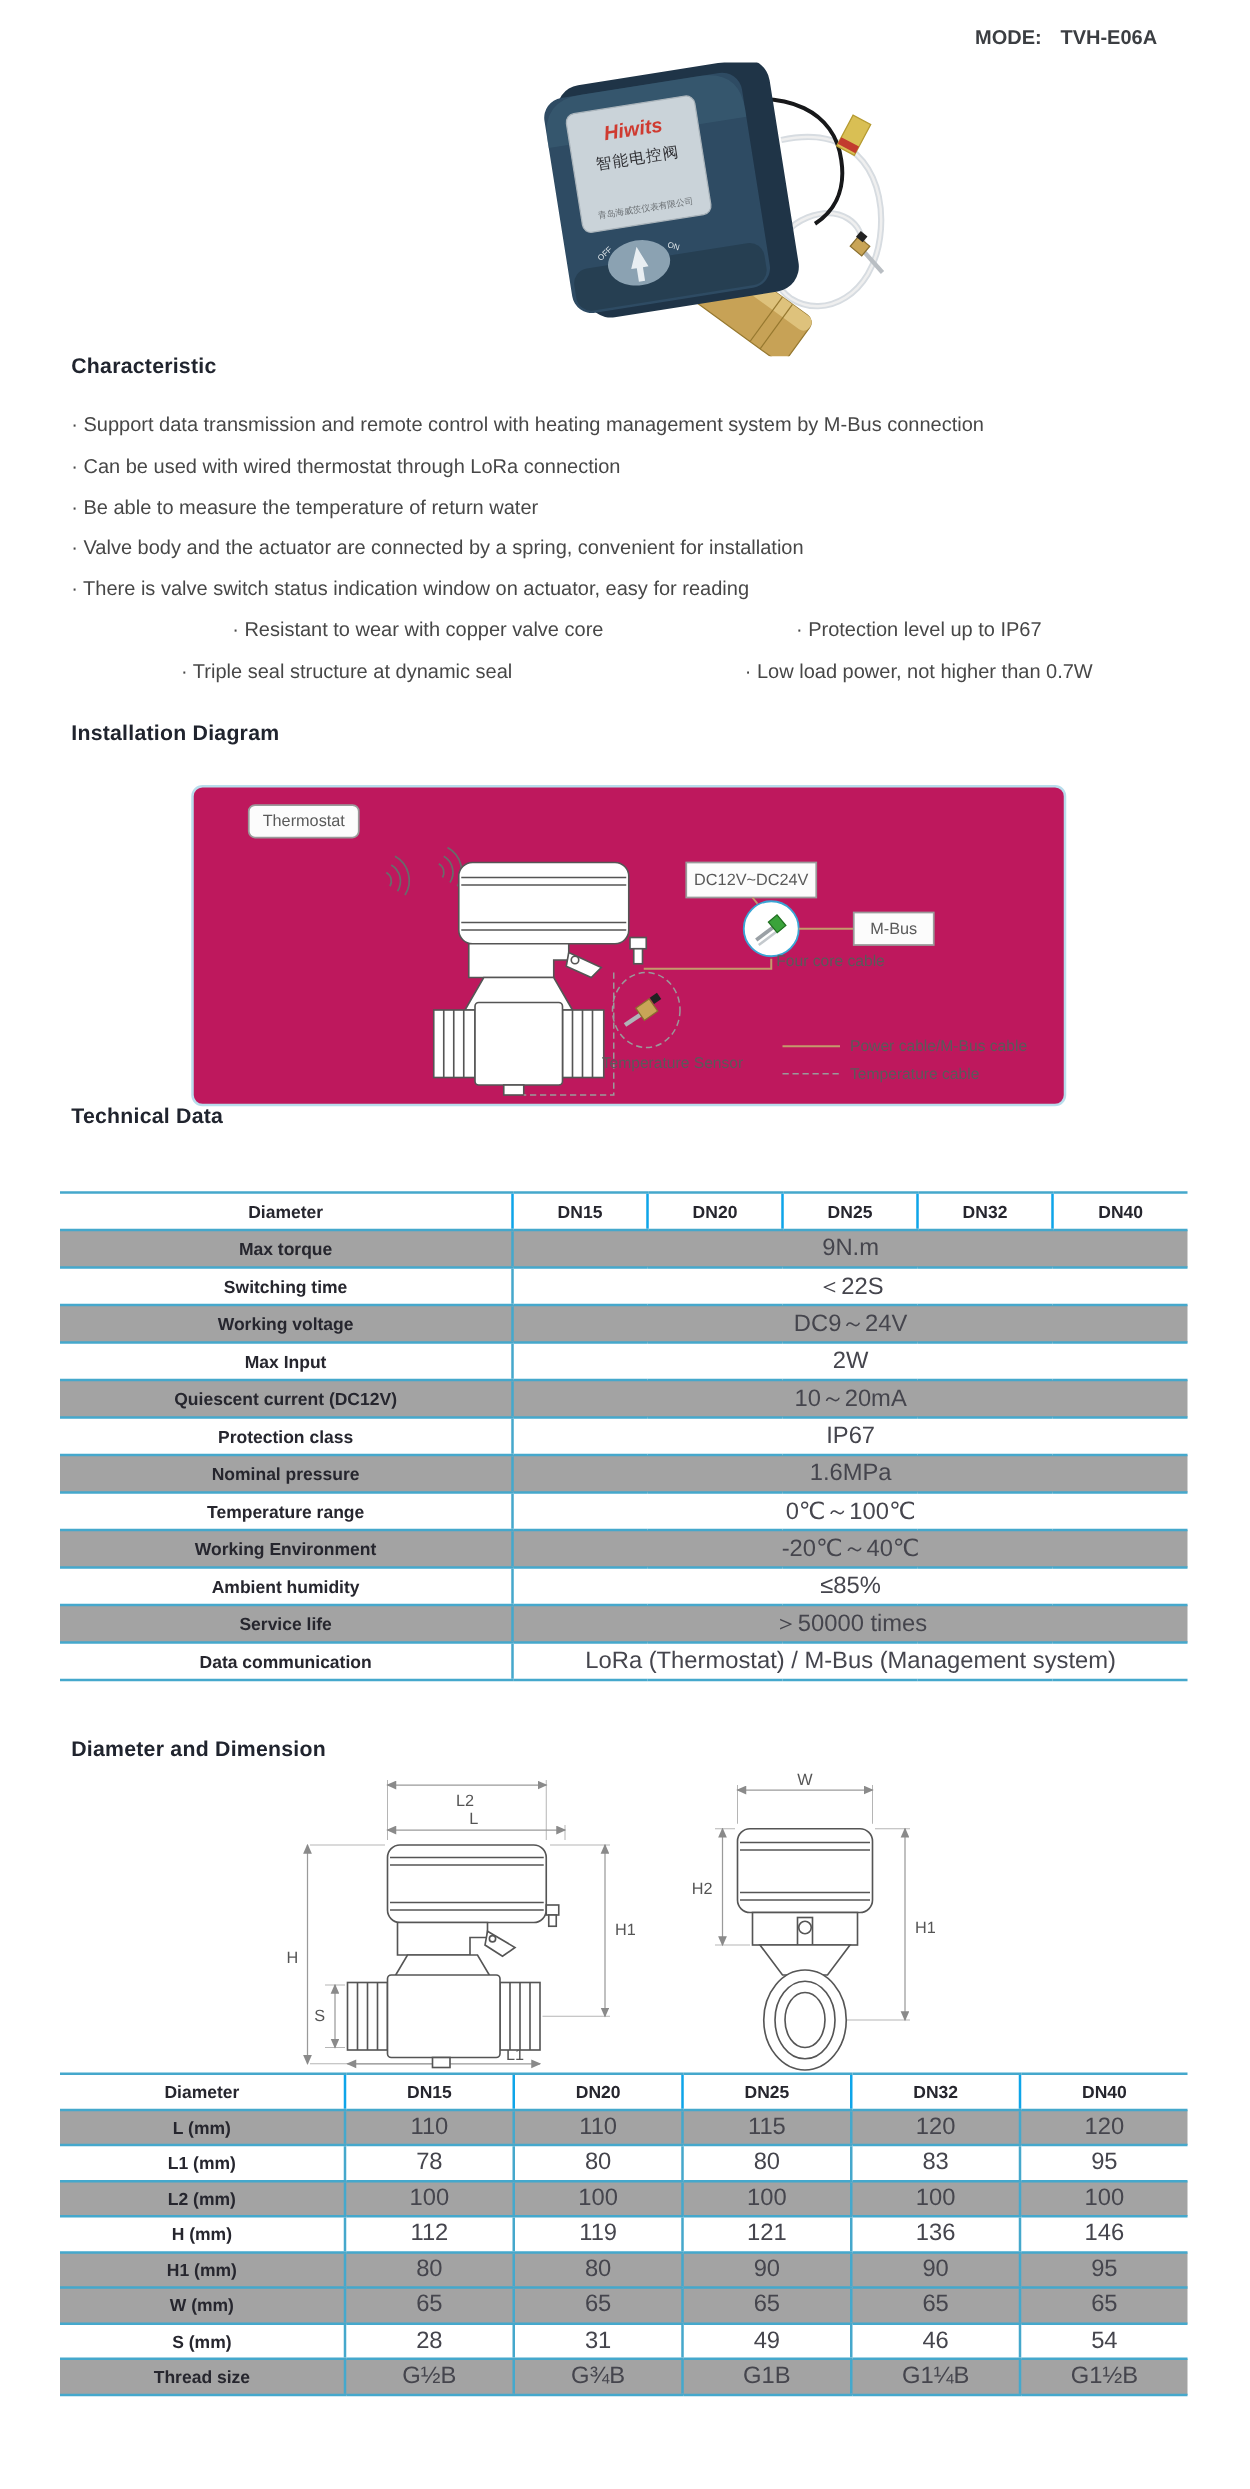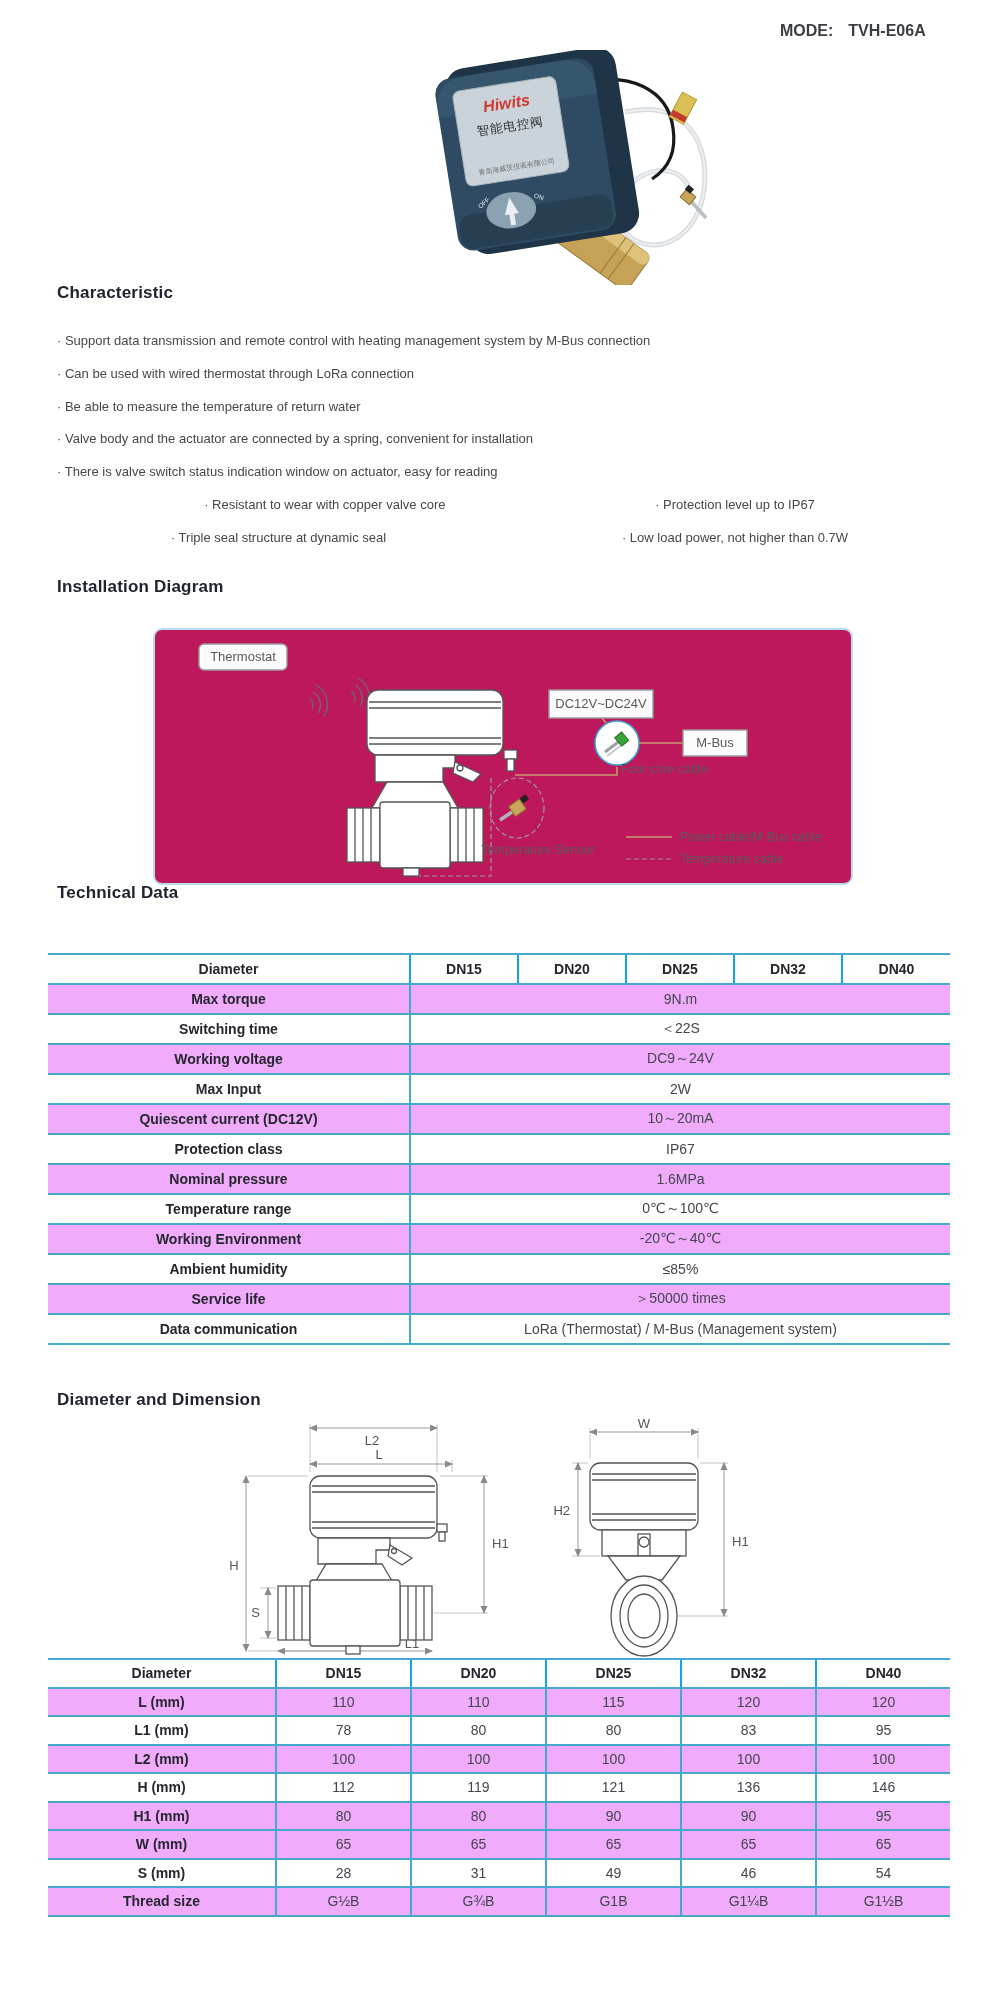--- a/index.html
+++ b/index.html
@@ -4,43 +4,43 @@
 <style>
   html,body{margin:0;padding:0;background:#fff;}
   .page{position:relative;width:1000px;height:1991px;background:#fff;overflow:hidden;
         font-family:"Liberation Sans","DejaVu Sans",sans-serif;border-radius:17px;}
   
   .mode{position:absolute;top:22px;left:780px;display:flex;gap:15px;
         font-size:16px;font-weight:700;color:#3b3e42;}
   
   .h{position:absolute;left:57px;font-size:17px;font-weight:700;color:#20242e;letter-spacing:.2px;}
   
-  .bullets{position:absolute;left:57px;top:331px;width:905px;font-size:13px;color:#474747;}
+  .bullets{position:absolute;left:57px;top:331px;width:905px;font-size:16px;color:#474747;}
   .bullet{margin-bottom:12.8px;line-height:20px;}
   .bullet::before{content:"· ";}
   .pair{display:flex;margin:0;justify-content:center;}
   .pair .bullet{margin-bottom:12.8px;}
   .pair .bullet:first-child{width:451px;}
   
   .diagram-box{position:absolute;left:153px;top:628px;width:700px;height:257px;
                border:2px solid #b9ddec;border-radius:9px;box-sizing:border-box;background:#be185d;}
   
   table{border-collapse:collapse;table-layout:fixed;}
   .dtable{position:absolute;background:#fff;}
   #tech-table{left:48px;top:953px;width:902px;}
   #dim-table{left:48px;top:1658px;width:902px;}
   .dtable th,.dtable td{border-top:2px solid #45a8cc;border-bottom:2px solid #45a8cc;
         text-align:center;vertical-align:middle;padding:0;}
   #tech-table th,#tech-table td{height:28px;}
   #dim-table th,#dim-table td{height:26.5px;}
   .dtable thead th{font-size:14px;font-weight:700;color:#26262e;}
   .dtable thead th + th{border-left:2px solid #0ea5e9;}
   .dtable tbody th{font-size:14px;font-weight:700;color:#26262e;}
-  .dtable tbody td{border-left:2px solid #45a8cc;font-size:14px;color:#45454d;font-weight:400;}
-  .dtable tbody tr.blue{background:#f0abfc;}
+  .dtable tbody td{border-left:2px solid #45a8cc;font-size:19px;color:#45454d;font-weight:400;}
+  .dtable tbody tr.blue{background:#a3a3a3;}
   
   .boxlbl{font-size:13px;fill:#5a5a5a;}
   .smlbl{font-size:12.5px;fill:#5a5a5a;}
   .dimlbl{font-size:13px;fill:#555;}
   .ln{stroke:#555;stroke-width:1.3;fill:none;}
   .lnf{stroke:#555;stroke-width:1.3;fill:#fff;}
   .dim{stroke:#9a9a9a;stroke-width:1;fill:none;}
   .ext{stroke:#b5b5b5;stroke-width:.8;fill:none;}
   .tan{stroke:#c49a6c;stroke-width:1.6;fill:none;}
   .dash{stroke:#9a9a9a;stroke-width:1.2;fill:none;stroke-dasharray:5,3;}

